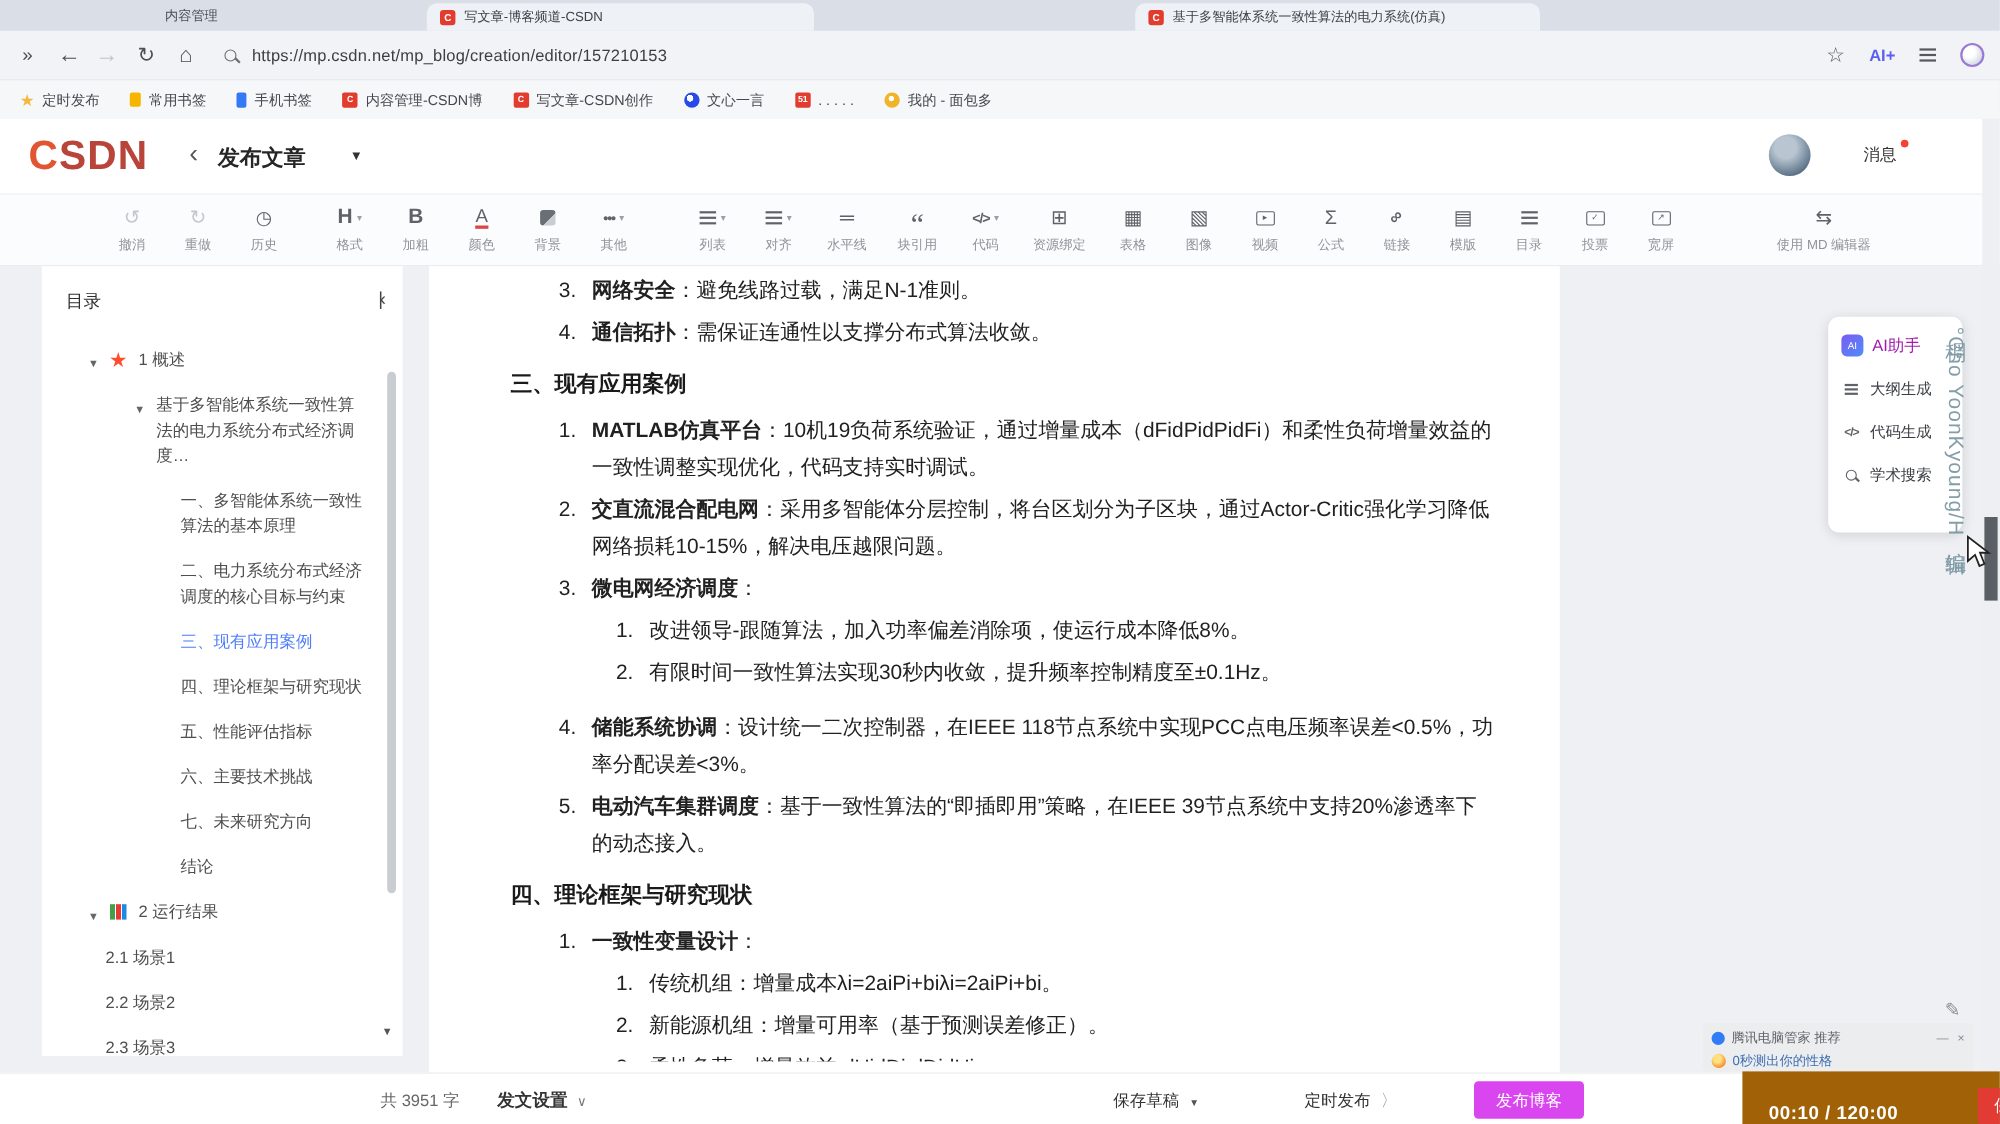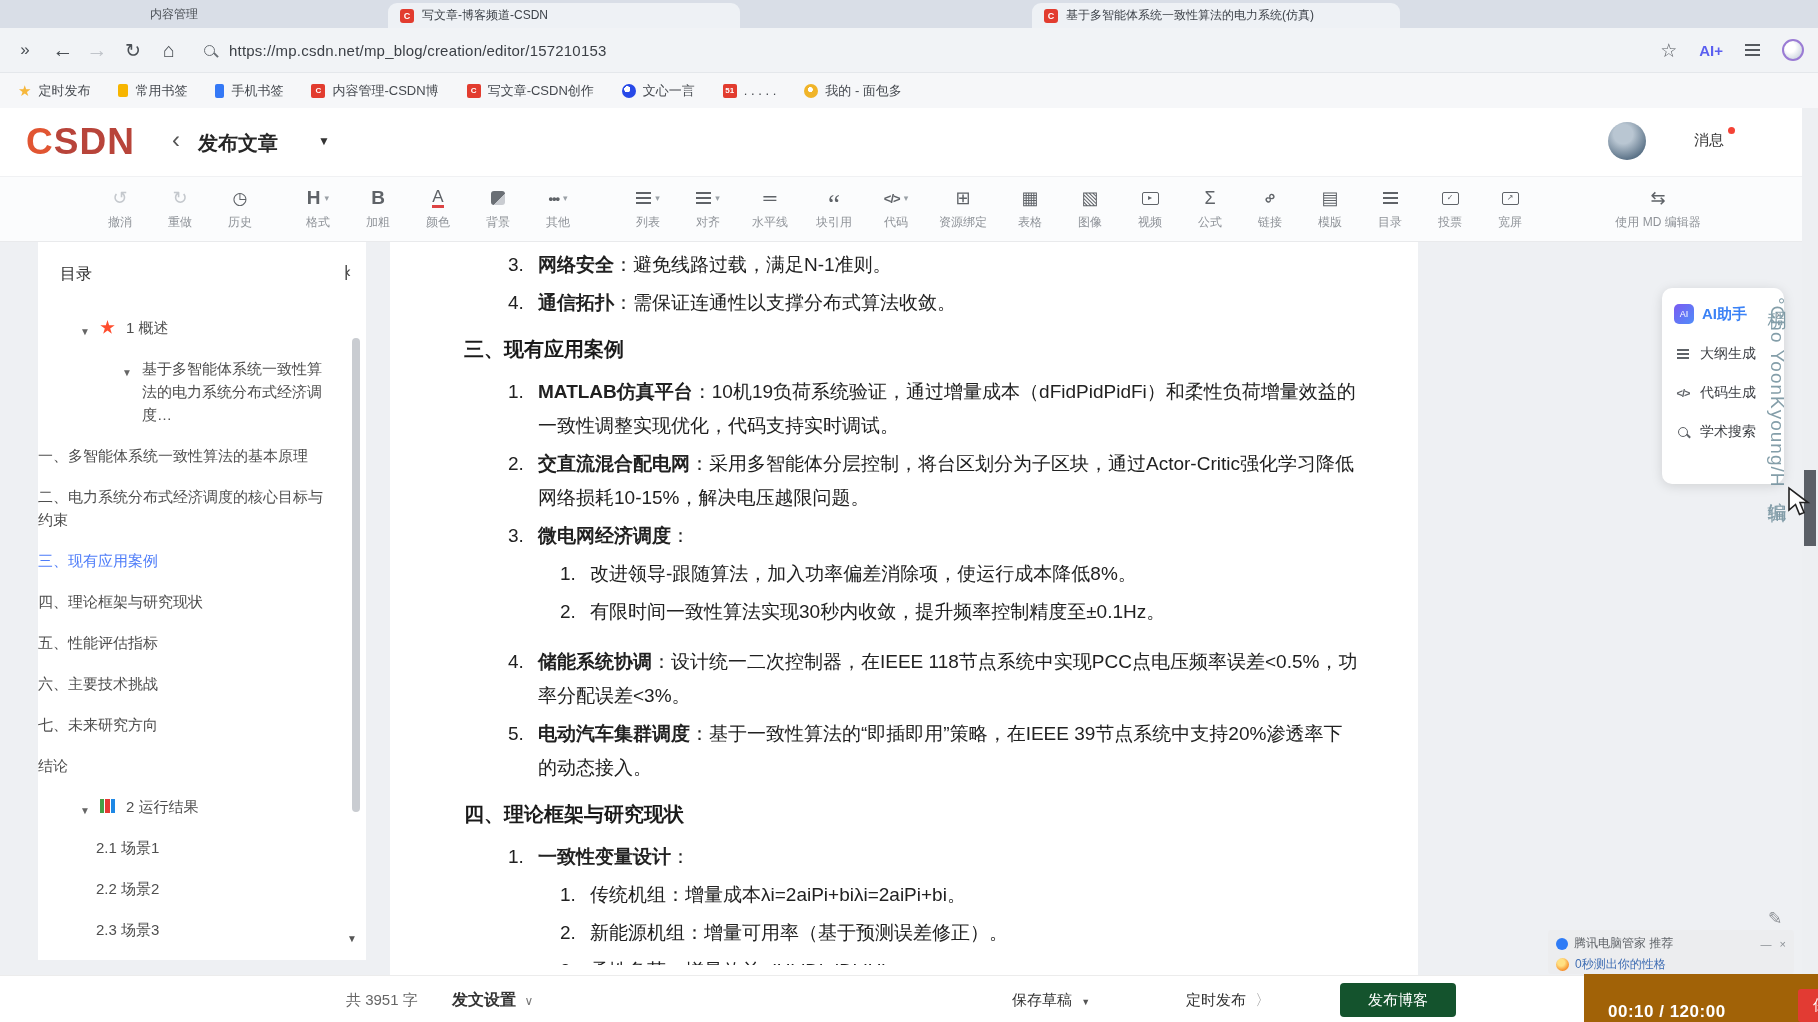--- a/index.html
+++ b/index.html
@@ -91,21 +91,21 @@
   
   .toc{position:absolute;left:38px;top:242px;width:328px;height:718px;background:#fff}
   .toc-h{position:absolute;left:22px;top:22px;font-size:16px;color:#2f2f2f}
   .toc-coll{position:absolute;right:18px;top:20px;font-size:17px;color:#444;letter-spacing:-3px}
   .toc-list{position:absolute;left:0;top:74px;right:0;font-size:15px;color:#4e4e4e}
   .ti{position:relative;margin-bottom:18px;line-height:23px;padding-right:34px}
   .ti .tg{position:absolute;font-size:10px;color:#666;top:4px}
   .lv0{padding-left:88px}.lv0 .tg{left:42px}
   .lv0 .ticon{position:absolute;left:62px;top:4px}
   .lv1{padding-left:104px}.lv1 .tg{left:84px}
-  .lv2{}
+  .lv2{padding-left:126px}
   .lv1b{padding-left:58px}
   .ti.active{color:#4f7df9}
   .i-burst{width:15px;height:15px;display:inline-block;background:#ff4d2e;
      clip-path:polygon(50% 0,61% 35%,98% 35%,68% 57%,79% 91%,50% 70%,21% 91%,32% 57%,2% 35%,39% 35%)}
   .i-chart{width:15px;height:14px;display:inline-block;
      background:linear-gradient(90deg,#43a047 0 28%,#fff 28% 36%,#e53935 36% 64%,#fff 64% 72%,#1e88e5 72% 100%)}
   .toc-sb{position:absolute;right:6px;top:96px;width:8px;height:474px;background:#c9ccd1;border-radius:4px}
   .toc-down{position:absolute;right:9px;bottom:16px;font-size:10px;color:#555}
 
   .content{position:absolute;left:390px;top:242px;width:1028px;height:733px;background:#fff;
@@ -115,21 +115,21 @@
   .row .num{width:30px;flex:none}
   .row.sub{margin-left:96px}
   .row.mt{margin-top:16px}
   .row.clipped{height:11px;overflow:hidden;margin-bottom:0}
   .row b{font-weight:700}
 
   
   .ai{position:absolute;left:1662px;top:288px;width:122px;height:196px;background:#fff;
       border-radius:10px;box-shadow:0 2px 12px rgba(0,0,0,.13);padding:16px 8px 8px 12px;z-index:4}
   .ai-row{display:flex;align-items:center;gap:8px;margin-bottom:21px;font-size:14px;color:#3c3f44;white-space:nowrap}
-  .ai-title{font-weight:700;font-size:15px;color:#3b82f6}
+  .ai-title{font-weight:400;font-size:15px;color:#a21caf}
   .ai-logo{width:20px;height:20px;border-radius:5px;flex:none;
       background:linear-gradient(135deg,#7b5bf2,#4f8df9);color:#fff;font-size:9px;font-weight:400;
       display:flex;align-items:center;justify-content:center}
   .ai-coll{position:absolute;right:4px;top:18px;font-size:14px;color:#9aa0a6}
   .ai .ic2{width:18px;height:18px;display:flex;align-items:center;justify-content:center;color:#5f6368;flex:none}
   .i-mag2{position:relative;width:10px;height:10px;border:1.7px solid #5f6368;border-radius:50%;display:inline-block}
   .i-mag2::after{content:"";position:absolute;width:5px;height:1.7px;background:#5f6368;
          transform:rotate(45deg);right:-4px;bottom:-1px}
   .mini-lines{display:inline-block;width:12px;height:2px;background:#5f6368;
            box-shadow:0 4px 0 0 #5f6368,0 8px 0 0 #5f6368;transform:translateY(-4px)}
@@ -146,21 +146,21 @@
   
   .footer{position:absolute;left:0;top:975px;right:0;height:47px;background:#fff;
           border-top:1px solid #ececec;z-index:4}
   .wc{position:absolute;left:346px;top:15px;font-size:15px;color:#666}
   .pubset{position:absolute;left:452px;top:14px;font-size:16px;font-weight:700;color:#333}
   .pubset .sm{font-weight:400;color:#777;font-size:12px;margin-left:4px}
   .save{position:absolute;left:1012px;top:15px;font-size:15px;color:#333}
   .save .sm{font-size:9px;color:#555;margin-left:5px}
   .sched{position:absolute;left:1186px;top:15px;font-size:15px;color:#333}
   .sched .sm{color:#999;margin-left:5px}
-  .pubbtn{position:absolute;left:1340px;top:7px;width:116px;height:34px;background:#14532d;
+  .pubbtn{position:absolute;left:1340px;top:7px;width:100px;height:34px;background:#d946ef;
           border-radius:4px;color:#fff;font-size:15px;display:flex;align-items:center;justify-content:center}
 
   
   .rec{position:absolute;left:1584px;top:974px;width:314px;height:48px;background:#a16207;
        display:flex;align-items:flex-end;z-index:6}
   .rtime{margin-left:24px;font-size:17px;font-weight:700;color:#fff;letter-spacing:.5px}
   .rstop{margin-left:auto;margin-right:10px;background:#e23b33;color:#fff;padding:7px 15px;
          border-radius:3px;font-size:15px}
   .popup{position:absolute;left:1548px;top:930px;width:246px;height:44px;z-index:5;
          background:rgba(235,236,238,.97);border-radius:4px;padding:5px 8px;font-size:12px;color:#5f6368}

